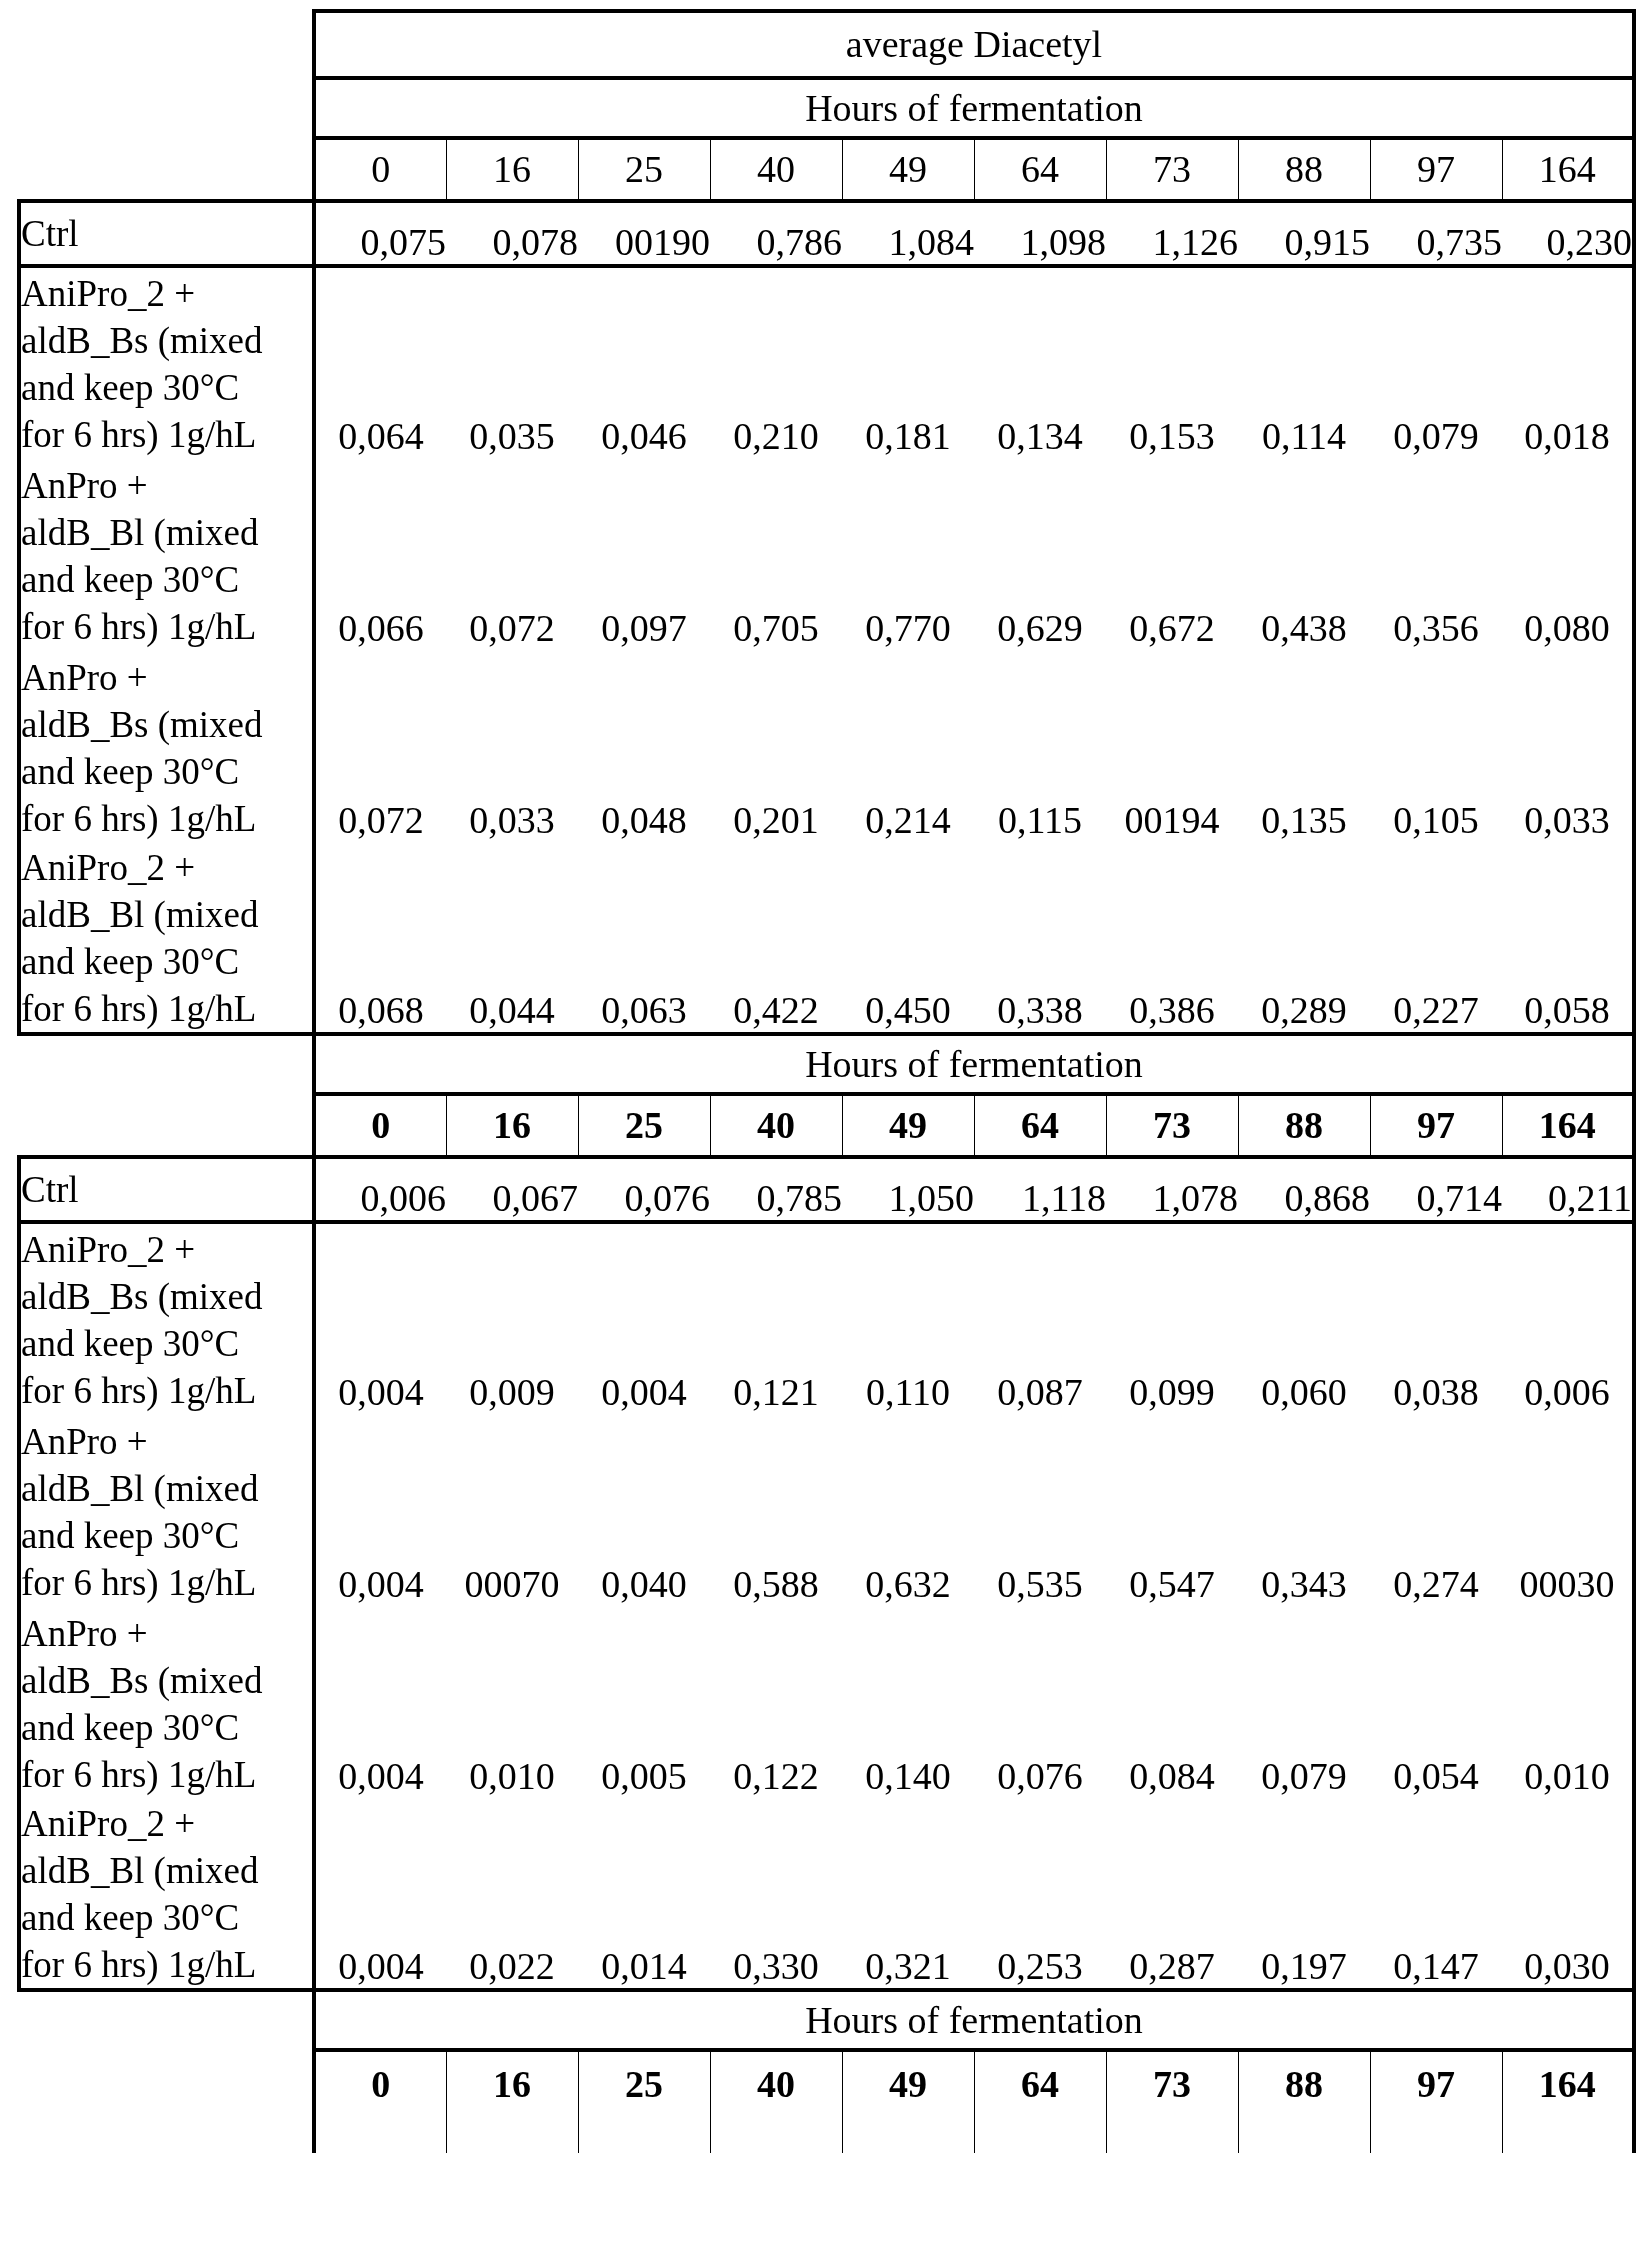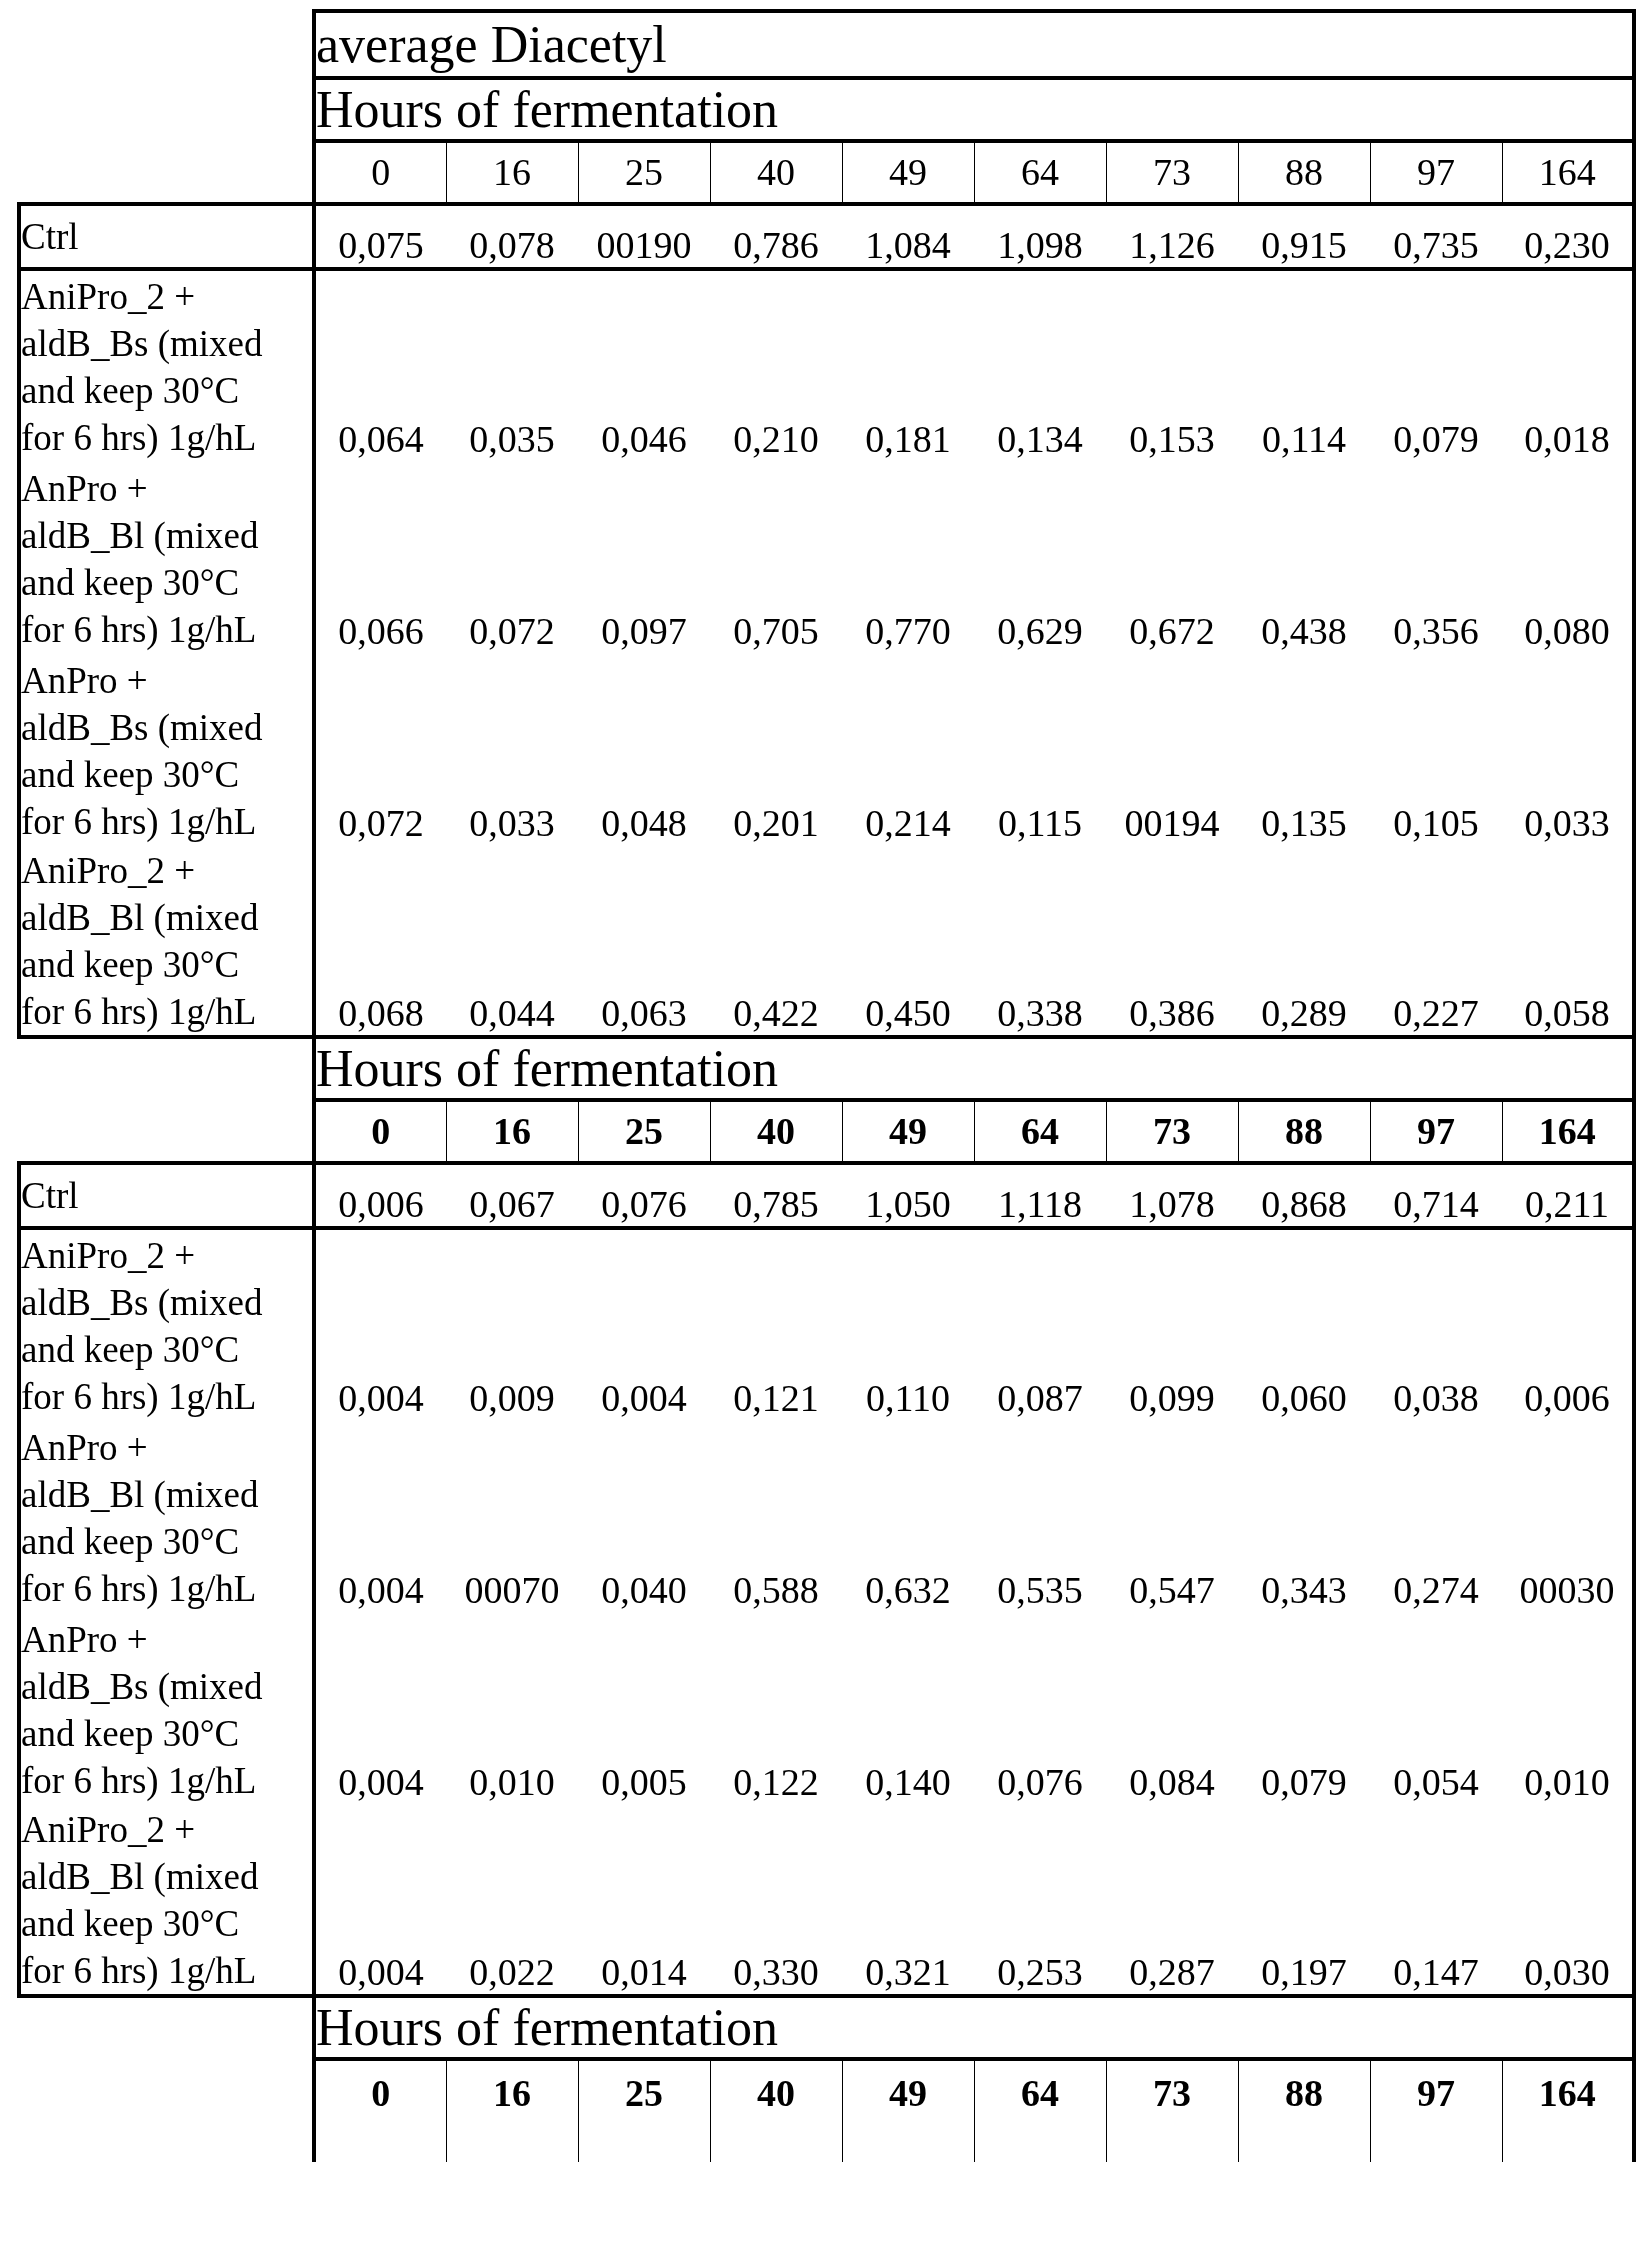--- a/index.html
+++ b/index.html
@@ -32,22 +32,23 @@
     overflow: hidden;
   }
   col.c-label { width: 295px; }
   col.c-val   { width: 132px; }
 
   
   td.spacer { border: none; }
 
   td.t-title, td.t-subtitle {
     border: 4.3px solid #000;
+    text-align: center;
     vertical-align: middle;
-    font-size: 52px;
+    font-size: 38px;
   }
   tr.title-row    { height: 67px; }
   tr.subtitle-row { height: 60px; }
 
   tr.hours-row { height: 63px; }
   td.hour {
     border-left: 1.7px solid #000;
     border-right: 1.7px solid #000;
     border-top: 4.3px solid #000;
     border-bottom: 4.3px solid #000;
@@ -93,20 +94,21 @@
 
   tr.ctrl-row td.row-label {
     vertical-align: middle;
     padding-bottom: 0;
     border-top: 4.3px solid #000;
     border-bottom: 4.3px solid #000;
   }
   tr.ctrl-row td.val {
     border-top: 4.3px solid #000;
     border-bottom: 4.3px solid #000;
+    text-align: right;
   }
   tr.last-body td.row-label,
   tr.last-body td.val {
     border-bottom: 4.3px solid #000;
   }
 </style>
 </head>
 <body>
 
 <div class="page">

